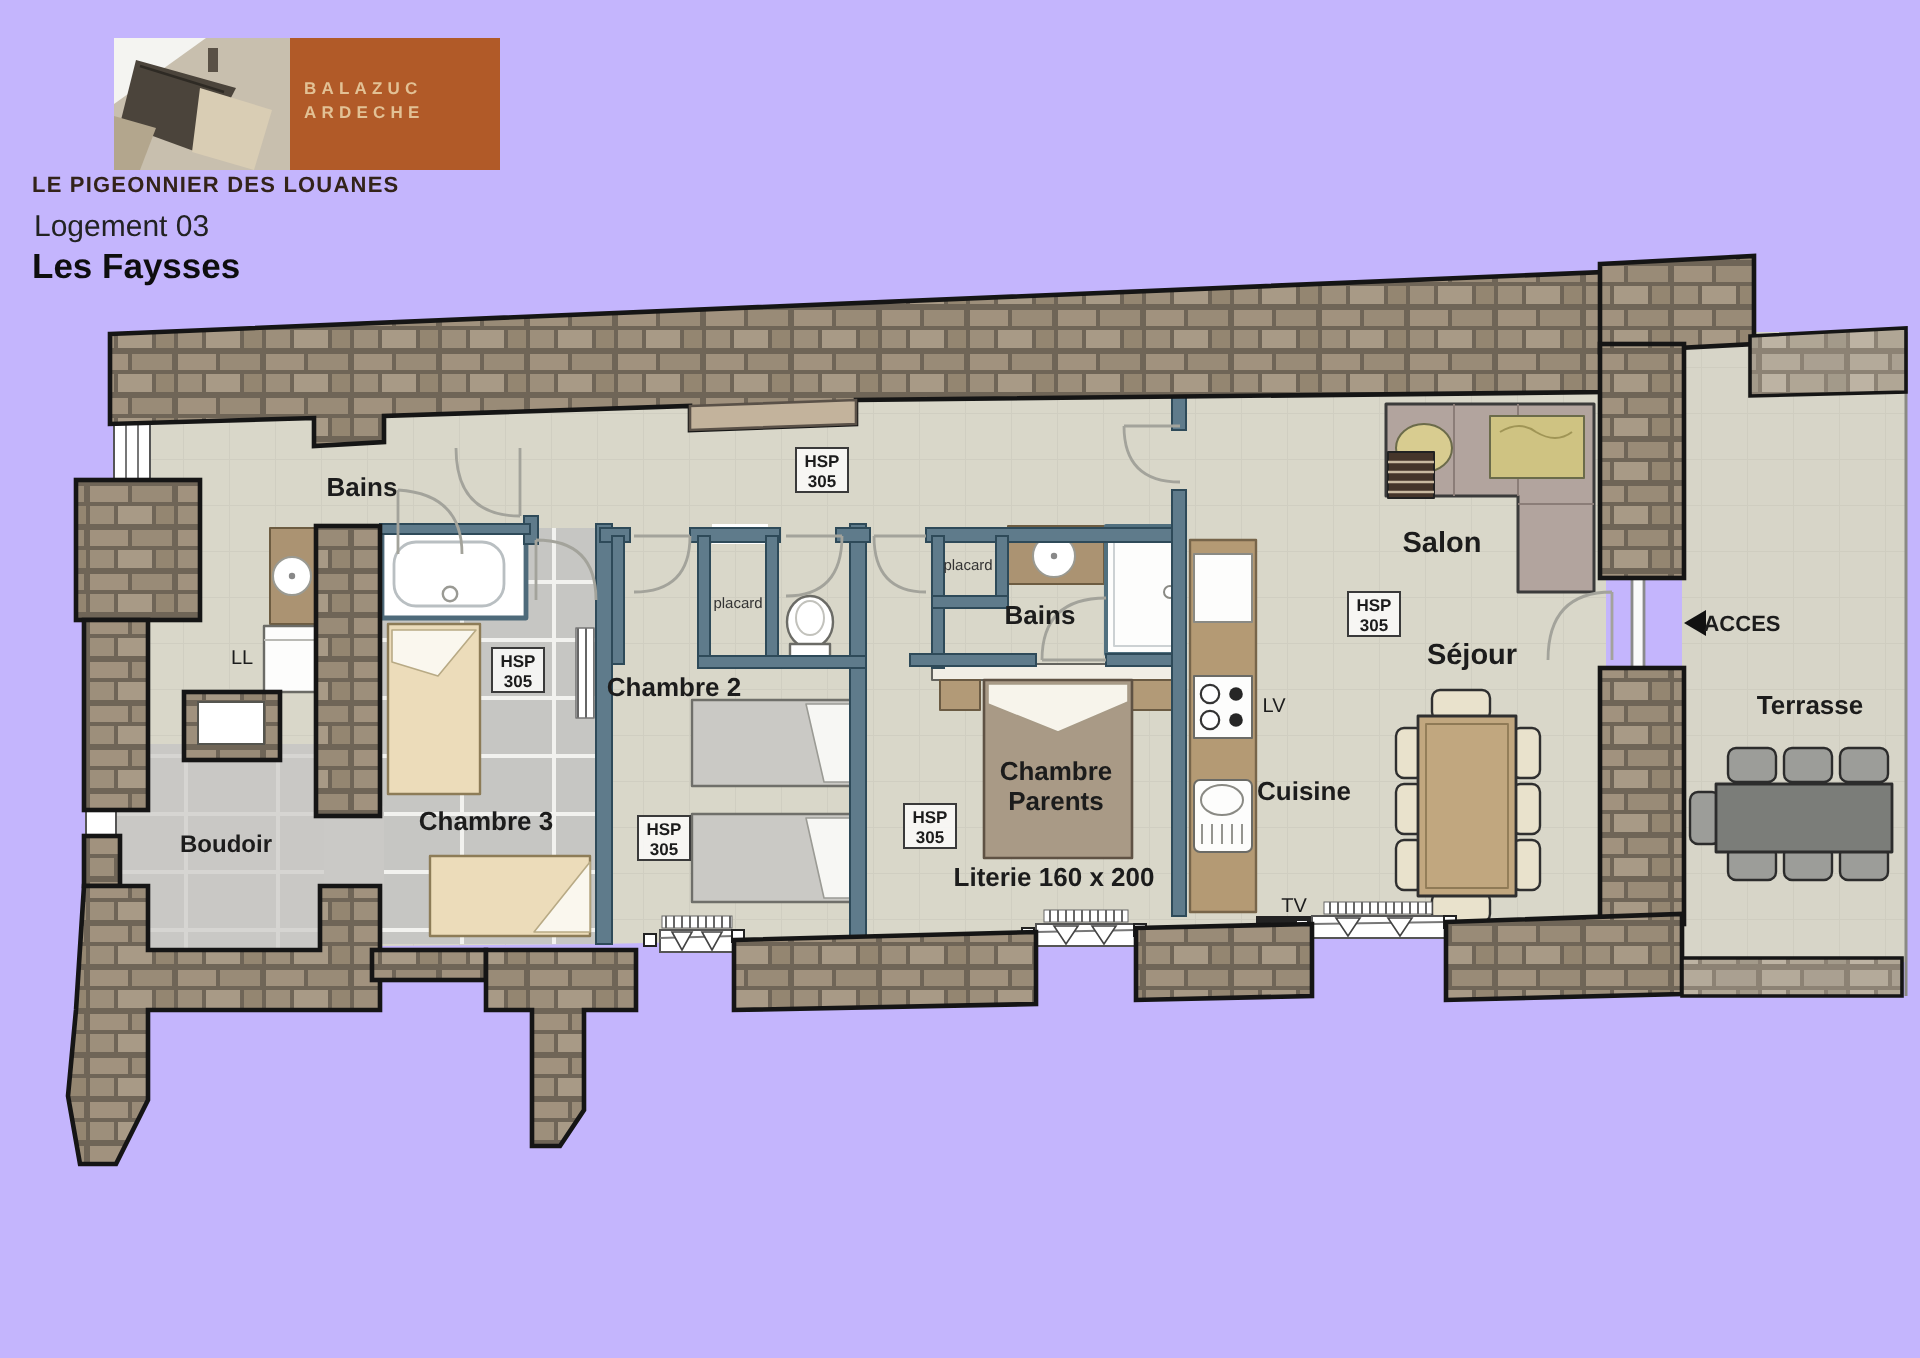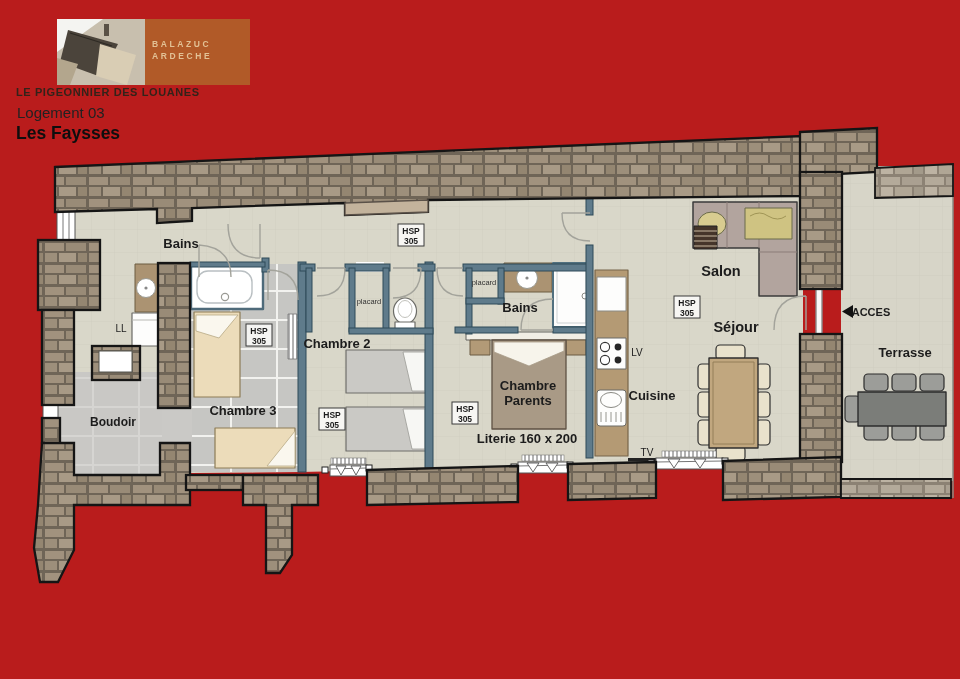--- a/index.html
+++ b/index.html
@@ -1,16 +1,16 @@
 <!DOCTYPE html>
 <html><head>
 <meta charset="utf-8">
 <style>
   html,body{margin:0;padding:0;background:#ffffff;}
-  .page{position:relative;width:960px;height:679px;background:#b91c1c;overflow:hidden;
+  .page{position:relative;width:960px;height:679px;background:#c4b5fd;overflow:hidden;
         font-family:"Liberation Sans","DejaVu Sans",sans-serif;}
   svg{position:absolute;left:0;top:0;}
   text{fill:#1c1c1c;}
   .brand{font-size:8.5px;font-weight:bold;letter-spacing:2.6px;fill:#e2c195;}
   .site{font-size:11px;font-weight:bold;letter-spacing:0.6px;fill:#33231a;}
   .unitlabel{font-size:15px;fill:#222;}
   .unitname{font-size:17.5px;font-weight:bold;fill:#0e0e0e;}
   .room{font-size:13px;font-weight:bold;}
   .roombig{font-size:14.5px;font-weight:bold;}
   .roommed{font-size:12px;font-weight:600;}

